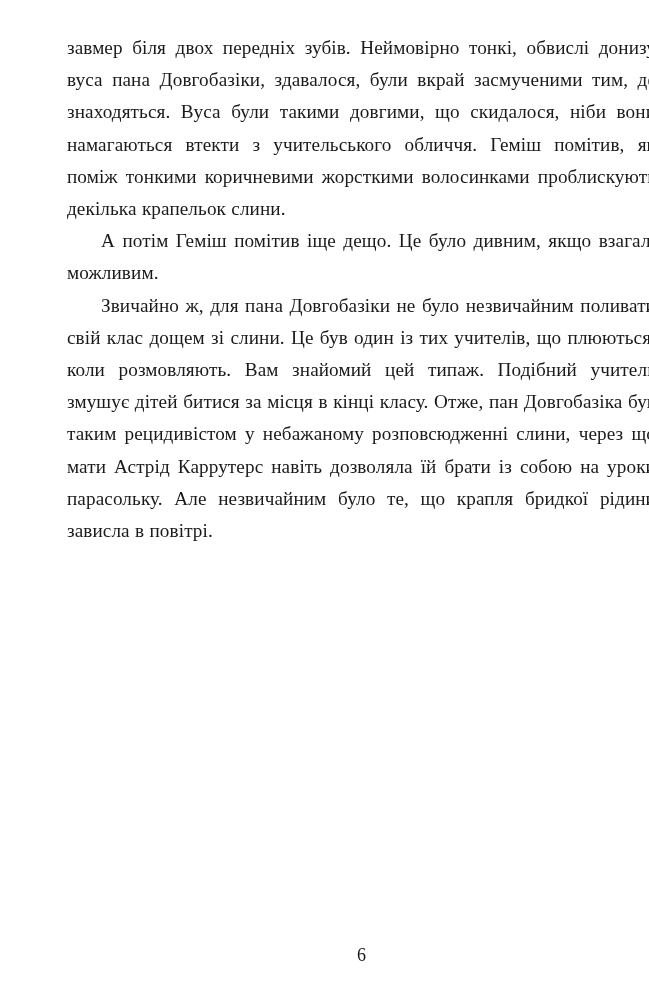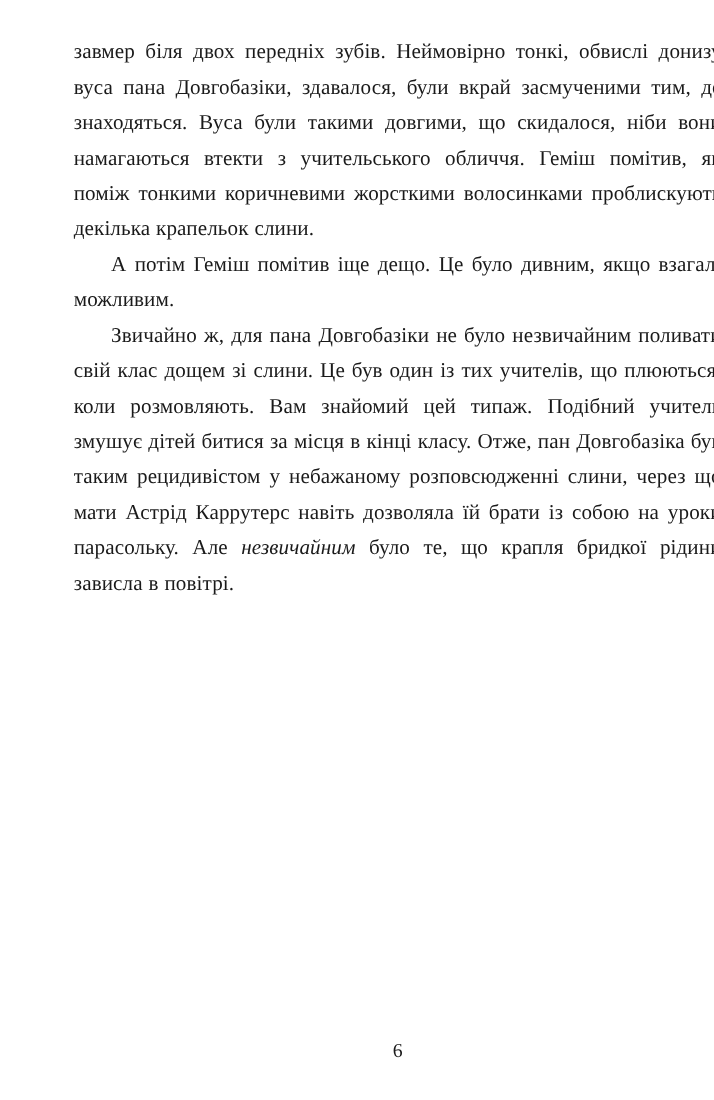--- a/index.html
+++ b/index.html
@@ -31,21 +31,20 @@
     letter-spacing: 0.1px;
     word-spacing: 0.4px;
   }
   .body-text p {
     margin: 0;
   }
   .indent {
     text-indent: 34px;
   }
   .ital {
-    font-style: italic;
   }
   .page-number {
     position: absolute;
     left: 0;
     right: 0;
     bottom: 34px;
     text-align: center;
     font-size: 18px;
     color: #1a1a1a;
     font-family: "Liberation Serif", "DejaVu Serif", serif;

